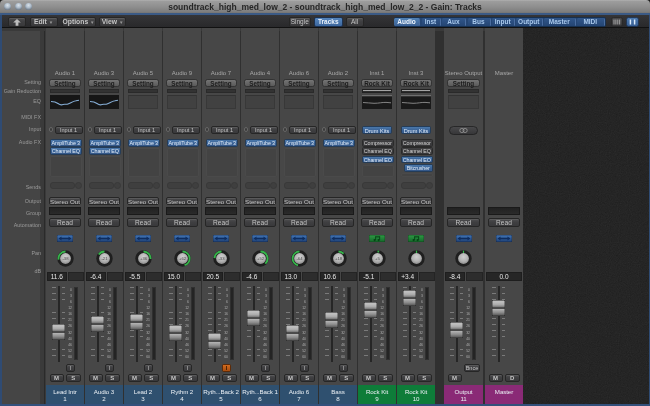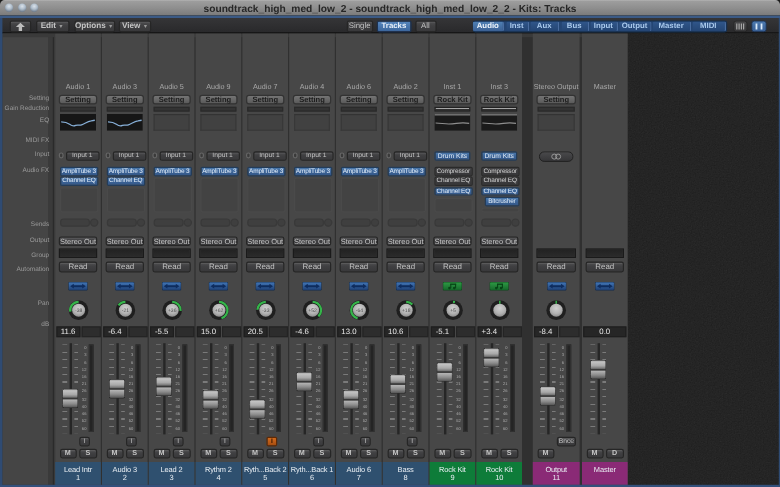--- a/index.html
+++ b/index.html
@@ -16,21 +16,21 @@
       <linearGradient id="selb" x1="0" y1="0" x2="0" y2="1">
         <stop offset="0" stop-color="#4d7bb1"></stop>
         <stop offset="1" stop-color="#375d92"></stop>
       </linearGradient>
     </defs>
   </svg>
 <div class="a" style="left:0;top:0;width:650px;height:13px;border-radius:4px 4px 0 0;background:linear-gradient(180deg,#b5b5b5 0%,#9d9d9d 8%,#8f8f8f 50%,#7c7c7c 95%,#6a6a6a 100%)"></div>
 <div class="a" style="left:4.0px;top:3.2px;width:7px;height:7px;border-radius:50%;background:radial-gradient(circle at 50% 32%,#dae2ea 0%,#aebcca 42%,#768494 74%,#4a5868 100%)"></div>
 <div class="a" style="left:14.5px;top:3.2px;width:7px;height:7px;border-radius:50%;background:radial-gradient(circle at 50% 32%,#dae2ea 0%,#aebcca 42%,#768494 74%,#4a5868 100%)"></div>
 <div class="a" style="left:25.0px;top:3.2px;width:7px;height:7px;border-radius:50%;background:radial-gradient(circle at 50% 32%,#dae2ea 0%,#aebcca 42%,#768494 74%,#4a5868 100%)"></div>
-<div class="a" style="left:0;top:2px;width:650px;height:11px;font-size:8.5px;font-weight:bold;color:#262626;text-align:center">soundtrack_high_med_low_2 - soundtrack_high_med_low_2_2 - Kits: Tracks</div>
+<div class="a" style="left:0;top:2px;width:650px;height:11px;font-size:8.5px;font-weight:bold;color:#262626;text-align:center">soundtrack_high_med_low_2 - soundtrack_high_med_low_2_2 - Gain: Tracks</div>
 <div class="a" style="left:0;top:13px;width:650px;height:2px;background:#3b5a85"></div>
 <div class="a" style="left:0;top:15px;width:650px;height:13px;background:linear-gradient(180deg,#353537,#29292b);border-bottom:1px solid #111"></div>
 <div class="btn" style="left:7.5px;top:17px;width:18px;height:9.5px">
     <svg width="16" height="9" style="display:block;margin:0 auto">
       <path d="M8,1 L11.8,4.6 L9.4,4.6 L9.4,7.8 L6.6,7.8 L6.6,4.6 L4.2,4.6 Z" fill="#bdbdbd"></path>
     </svg>
   </div>
 <div class="btn" style="left:29.5px;top:17px;width:28px;height:9.5px;font-size:6.8px;line-height:8.8px;font-weight:bold;white-space:nowrap">Edit&nbsp;<span style="font-size:4.5px;color:#9a9a9a;vertical-align:0.5px">▼</span></div>
 <div class="btn" style="left:61.5px;top:17px;width:34px;height:9.5px;font-size:6.8px;line-height:8.8px;font-weight:bold;white-space:nowrap">Options&nbsp;<span style="font-size:4.5px;color:#9a9a9a;vertical-align:0.5px">▼</span></div>
 <div class="btn" style="left:99px;top:17px;width:27px;height:9.5px;font-size:6.8px;line-height:8.8px;font-weight:bold;white-space:nowrap">View&nbsp;<span style="font-size:4.5px;color:#9a9a9a;vertical-align:0.5px">▼</span></div>

